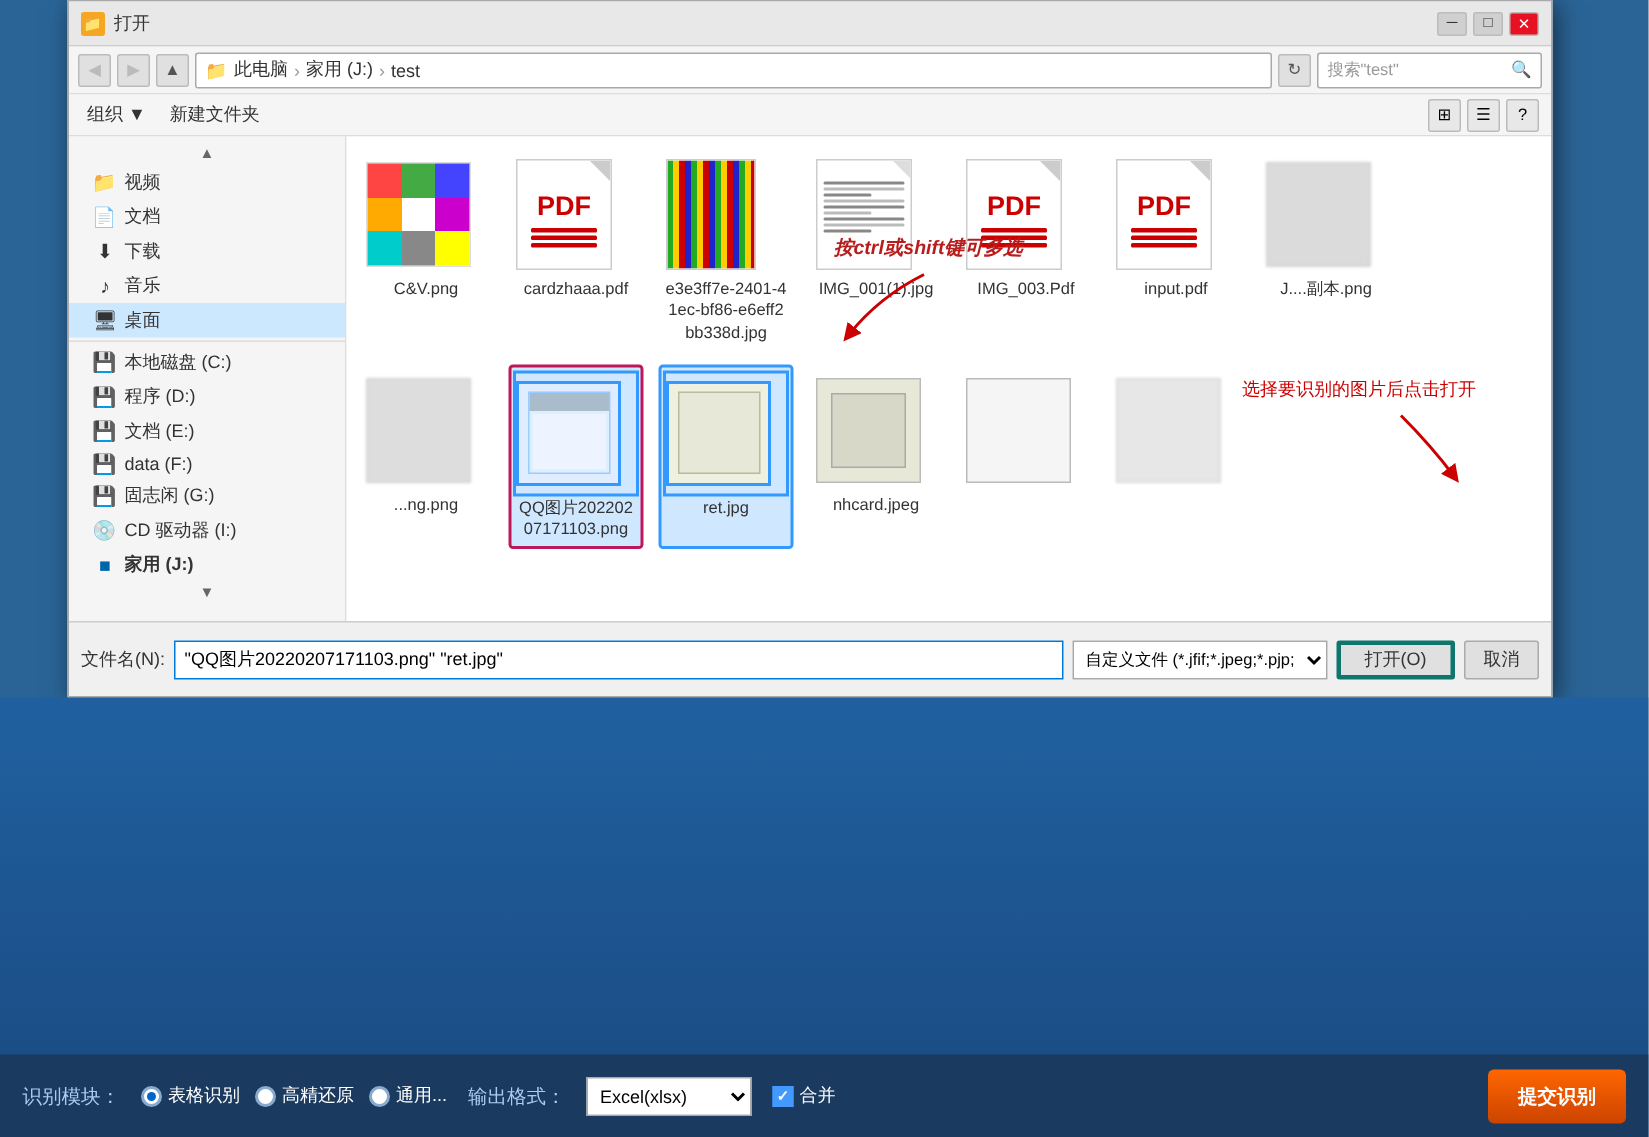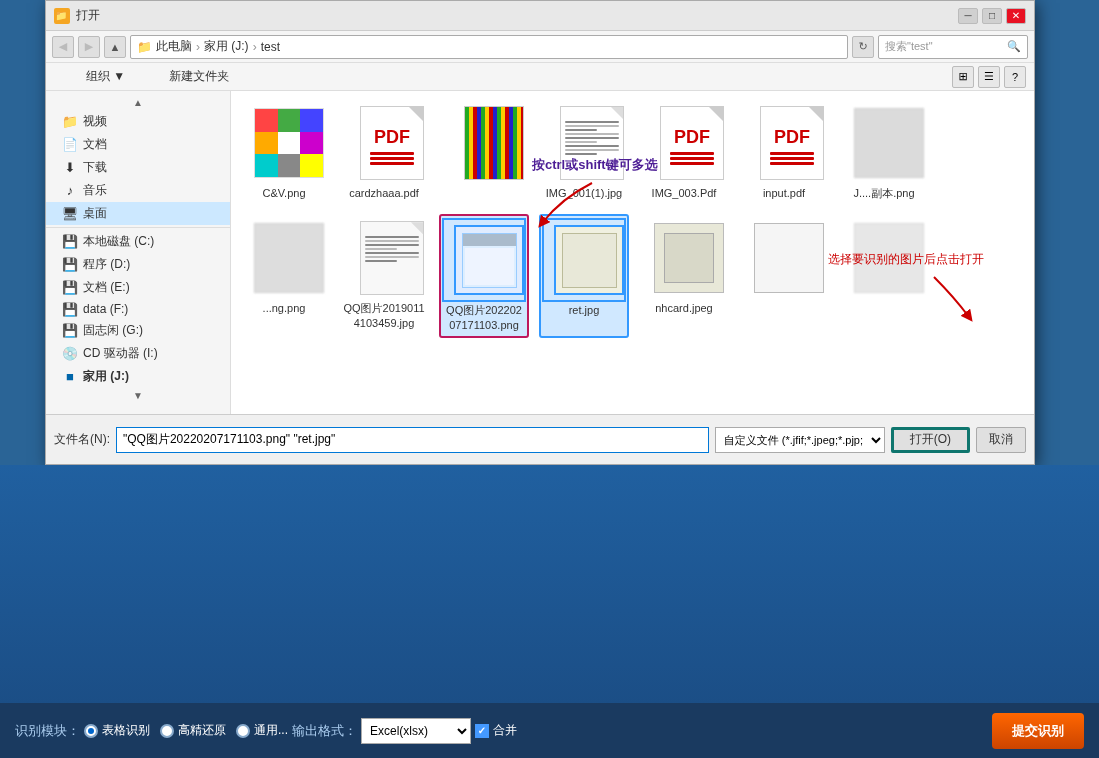--- a/index.html
+++ b/index.html
@@ -125,21 +125,20 @@
       gap: 8px;
     }
     .toolbar2-btn {
       font-size: 12px;
       color: #333;
       cursor: pointer;
       padding: 2px 4px;
       display: flex;
       align-items: center;
       gap: 3px;
-      margin-left: 28px;
     }
     .toolbar2-right {
       margin-left: auto;
       display: flex;
       gap: 4px;
       align-items: center;
     }
     .view-btn {
       width: 22px; height: 22px;
       border: 1px solid #bbb;
@@ -208,21 +207,21 @@
       padding: 4px;
       border-radius: 3px;
     }
     .file-item.selected { background: #cce0ff; border: 1px solid #5599ff; }
 
     .file-thumb {
       width: 80px;
       height: 80px;
       display: flex;
       align-items: center;
-      justify-content: flex-end;
+      justify-content: flex-start;
       position: relative;
     }
 
     
     .icon-png {
       width: 70px; height: 70px;
       background: white;
       border: 1px solid #ddd;
       display: grid;
       grid-template-columns: 1fr 1fr 1fr;
@@ -389,25 +388,26 @@
       border-radius: 2px;
       font-size: 12px;
       cursor: pointer;
       color: #333;
     }
 
     
     .annotation-1 {
       position: absolute;
       top: 155px;
-      left: 486px;
-      color: #4c1d95;
+      left: 510px;
+      color: #b91c1c;
       font-size: 13px;
       font-weight: bold;
       z-index: 10;
+      font-style: italic;
     }
     .annotation-2 {
       position: absolute;
       top: 250px;
       right: 50px;
       color: #cc0000;
       font-size: 12px;
       z-index: 10;
       text-align: right;
       max-width: 200px;
@@ -428,21 +428,21 @@
     .bottom-controls {
       position: absolute;
       bottom: 0;
       left: 0;
       width: 1099px;
       height: 55px;
       background: #1a3a60;
       display: flex;
       align-items: center;
       padding: 0 15px;
-      gap: 4px;
+      gap: 14px;
     }
     .ctrl-label {
       font-size: 13px;
       color: #aaccee;
       white-space: nowrap;
     }
     .radio-group {
       display: flex;
       gap: 10px;
       align-items: center;
@@ -642,20 +642,21 @@
         </div>
         <div class="file-name">cardzhaaa.pdf</div>
       </div>
 
       <div class="file-item">
         <div class="file-thumb">
           <div class="icon-striped">
             <div class="stripe"></div>
           </div>
         </div>
+        <div class="file-name">e3e3ff7e-2401-41ec-bf86-e6eff2bb338d.jpg</div>
       </div>
 
       <div class="file-item">
         <div class="file-thumb">
           <div class="icon-doc">
             <div class="doc-lines">
               <div class="doc-line dark"></div>
                 <div class="doc-line"></div>
                 <div class="doc-line dark short"></div>
               <div class="doc-line"></div>
@@ -707,36 +708,20 @@
 
       <div class="file-item">
         <div class="file-thumb">
           <div style="width:70px;height:70px;background:#d0d0d0;border:1px solid #bbb;filter:blur(1px);opacity:0.7;"></div>
         </div>
         <div class="file-name">...ng.png</div>
       </div>
 
 
 
-      <div class="file-item">
-        <div class="file-thumb">
-          <div class="icon-doc" style="background:#f8f8f8;">
-            <div class="doc-lines">
-              <div class="doc-line dark"></div>
-                <div class="doc-line"></div>
-                <div class="doc-line dark"></div>
-              <div class="doc-line short"></div>
-                <div class="doc-line dark"></div>
-                <div class="doc-line"></div>
-              <div class="doc-line dark short"></div>
-            </div>
-          </div>
-        </div>
-        <div class="file-name">QQ图片20190114103459.jpg</div>
-      </div>
 
       <div class="file-item selected" style="border:2px solid #be185d;background:#d0e8ff;">
         <div class="file-thumb">
           <div style="width:70px;height:70px;background:#e0ecff;border:2px solid #3399ff;display:flex;align-items:center;justify-content:center;">
             <div style="width:55px;height:55px;background:#ddeeff;border:1px solid #99ccff;position:relative;">
               <div style="width:100%;height:12px;background:#aabbcc;position:absolute;top:0;"></div>
               <div style="position:absolute;top:14px;left:2px;right:2px;bottom:2px;background:#eef4ff;"></div>
             </div>
           </div>
         </div>

